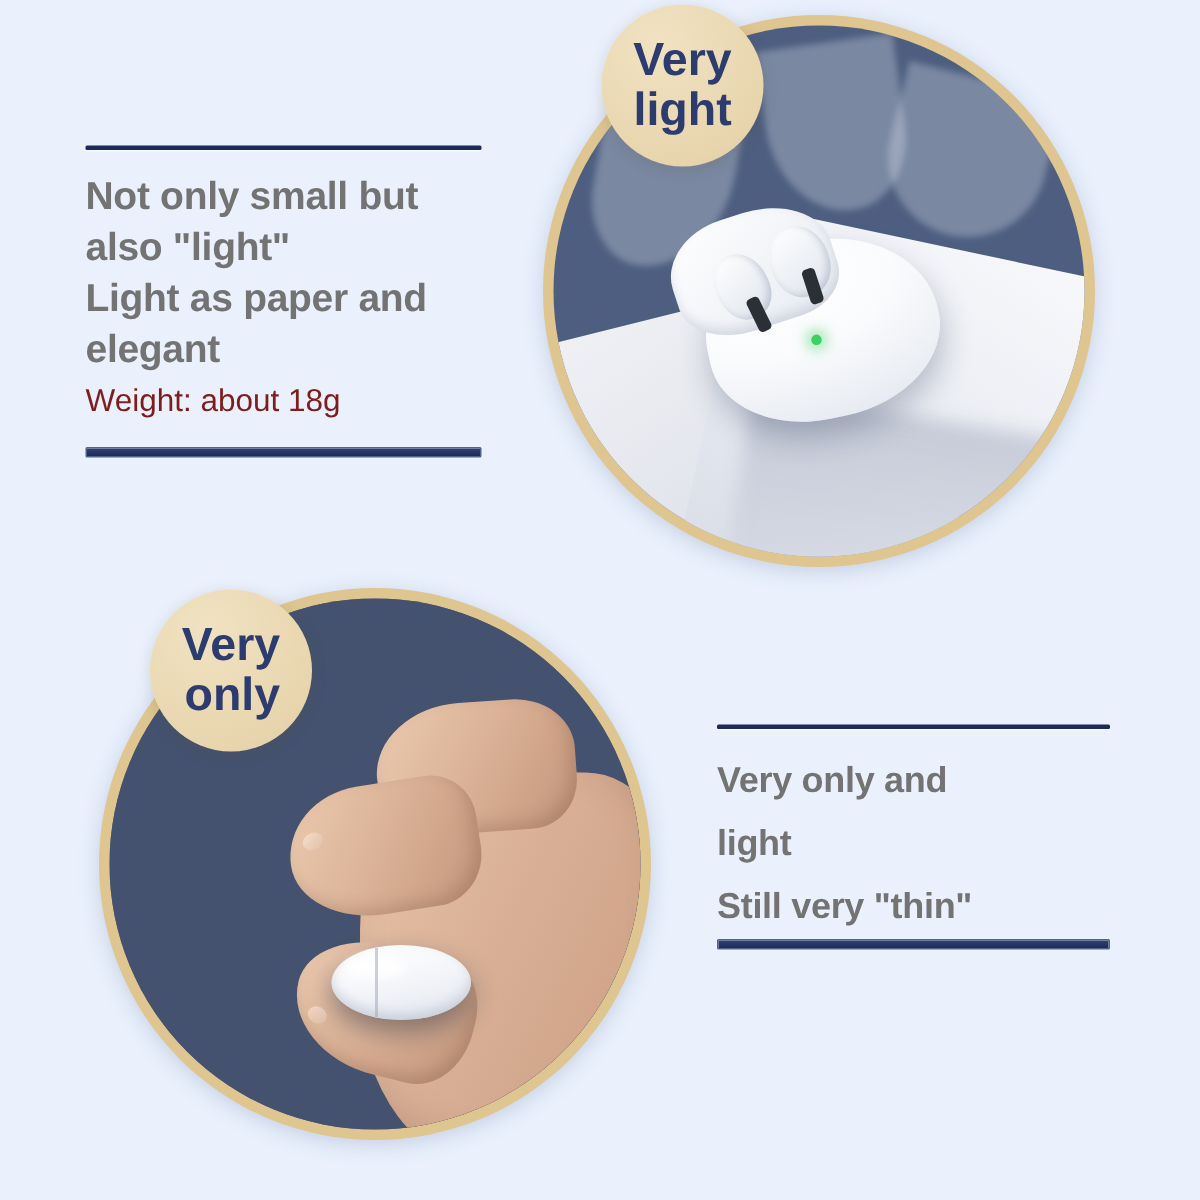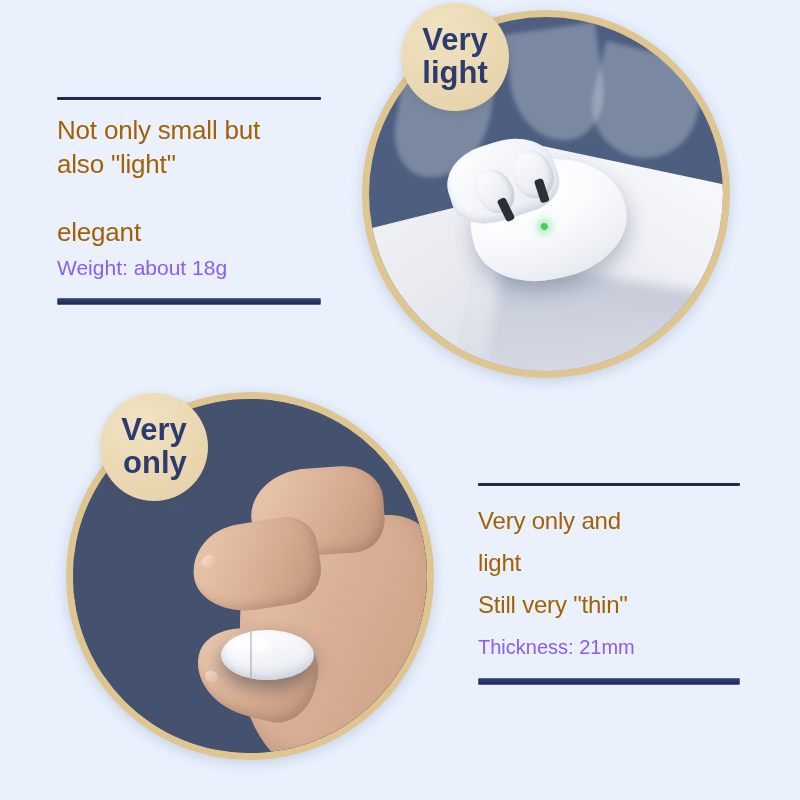--- a/index.html
+++ b/index.html
@@ -11,23 +11,23 @@
   }
   .stage{position:absolute;inset:0;}
 
   
   .text-block{position:absolute;}
   .rule{background:#1d2a58;width:100%;border-radius:1px;}
   .rule-thin{height:3px;box-shadow:0 1px 0 rgba(255,255,255,.55);}
   .rule-thick{height:7px;background:linear-gradient(#2f4272,#1d2a58);
               border:1px solid #52628c;box-sizing:border-box;}
   .headline{
-    color:#a16207;font-weight:normal;letter-spacing:-.2px;
-  }
-  .subline{color:#8b5cf6;font-weight:normal;}
+    color:#737373;font-weight:bold;letter-spacing:-.2px;
+  }
+  .subline{color:#7f1d1d;font-weight:normal;}
 
   #block-tl{left:57px;top:97px;width:264px;}
   #block-tl .headline{font-size:26px;line-height:34px;margin:13px 0 0 0;}
   #block-tl .subline{font-size:21px;line-height:28px;margin:5px 0 16px 0;}
 
   #block-br{left:478px;top:483px;width:262px;}
   #block-br .headline{font-size:24px;line-height:42px;margin:14px 0 0 0;}
   #block-br .subline{font-size:20px;line-height:30px;margin:6px 0 16px 0;}
 
   
@@ -162,21 +162,21 @@
   #badge-light{left:401px;top:3px;width:108px;height:108px;font-size:31px;}
   #badge-thin{left:100px;top:393px;width:108px;height:108px;font-size:31px;}
 </style>
 </head>
 <body>
 
 <div class="stage">
 
   <div class="text-block" id="block-tl">
     <div class="rule rule-thin"></div>
-    <div class="headline"><span>Not only small but</span><br><span>also "light"</span><br><br><span>elegant</span></div>
+    <div class="headline"><span>Not only small but</span><br><span>also "light"</span><br><span>Light as paper and</span><br><span>elegant</span></div>
     <div class="subline">Weight: about 18g</div>
     <div class="rule rule-thick"></div>
   </div>
 
   <div class="photo-circle" id="circle-light">
     <div class="photo-inner">
       <div class="cloth-sheet c1-sheet-a"></div>
       <div class="cloth-sheet c1-sheet-b"></div>
       <div class="c1-fold"></div>
       <div class="veil c1-veil-1"></div>
@@ -219,17 +219,16 @@
     </div>
   </div>
 
   <div class="badge" id="badge-thin">
     <span><span>Very</span><br><span>only</span></span>
   </div>
 
   <div class="text-block" id="block-br">
     <div class="rule rule-thin"></div>
     <div class="headline"><span>Very only and</span><br><span>light</span><br><span>Still very "thin"</span></div>
-    <div class="subline">Thickness: 21mm</div>
     <div class="rule rule-thick"></div>
   </div>
 
 </div>
 
 </body></html>

